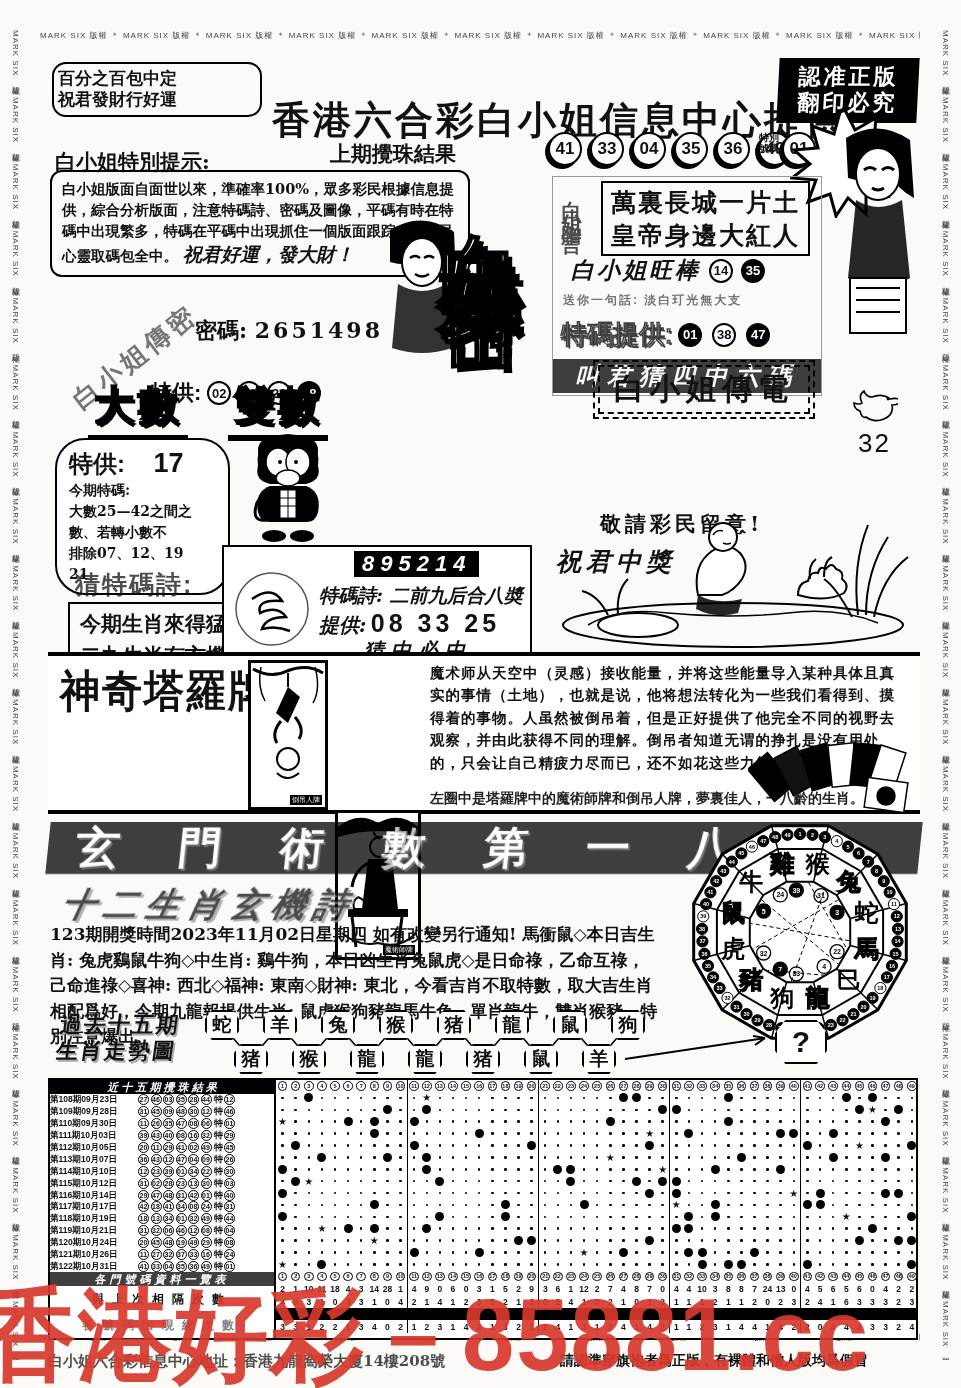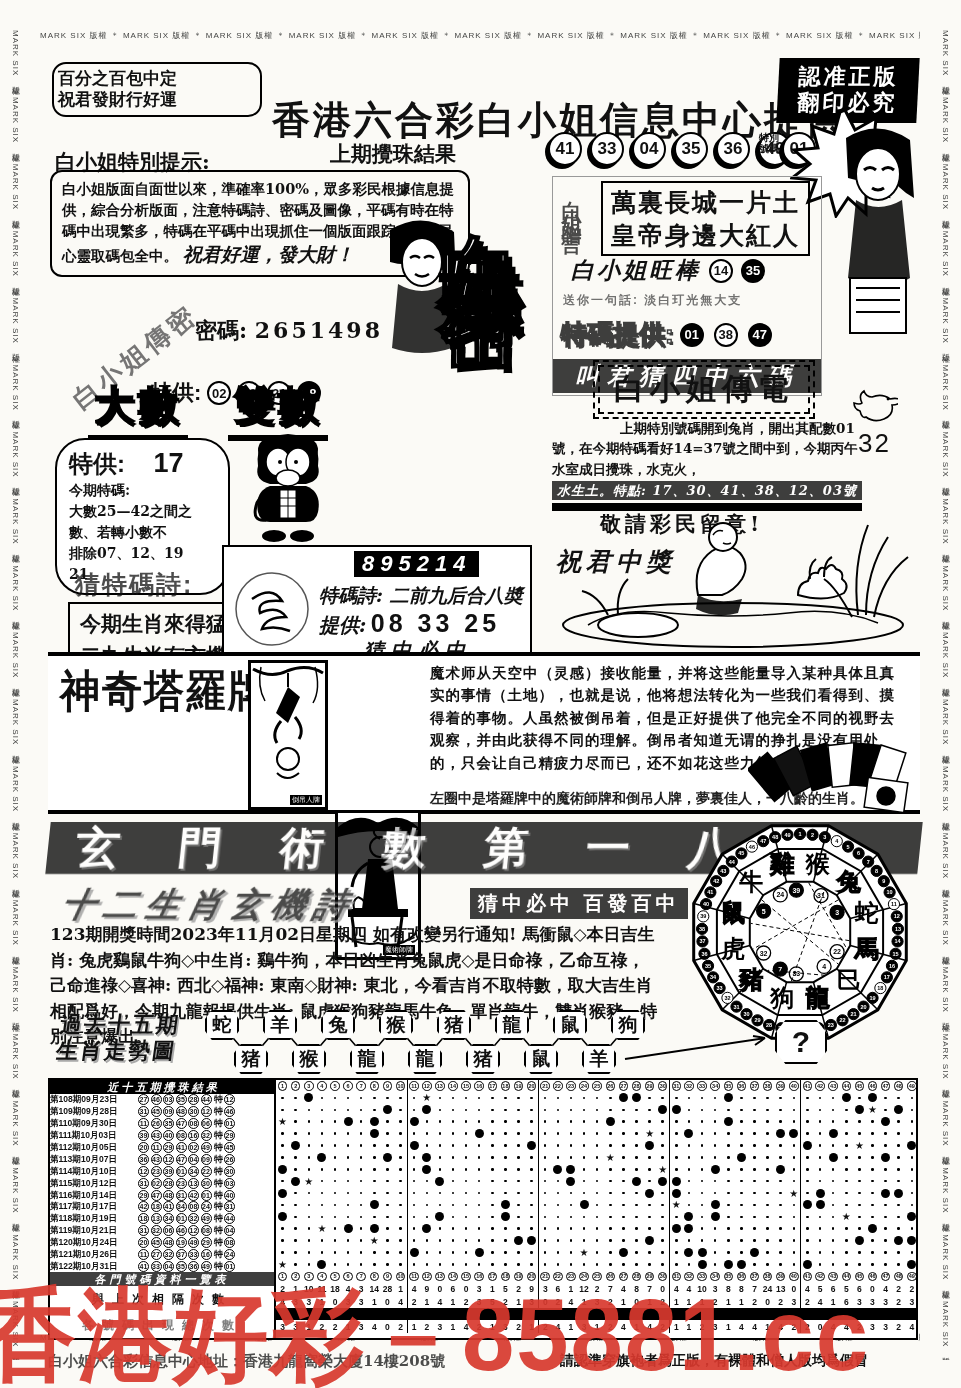--- a/index.html
+++ b/index.html
@@ -177,36 +177,31 @@
       <span id="wangbang-balls" style="display:inline-flex;gap:8px;">
           <span class="ball b22">14</span>
           <span class="ball b22 filled">35</span>
         </span>
     </div>
     <div class="abs distress" style="left:10px;top:115px;font-size:12px;font-weight:900;color:#444;letter-spacing:2px;">
       <span>送你一句話:</span>
       <span>淡白玎光無大支</span>
     </div>
     <div class="abs" style="left:8px;top:140px;display:flex;align-items:center;gap:6px;">
-      <span class="distress" style="font-size:26px;font-weight:700;color:#fff;-webkit-text-stroke:1.5px #000;text-shadow:2px 2px 0 #000;">特碼提供:</span>
+      <span class="distress" style="font-size:26px;font-weight:400;color:#fff;-webkit-text-stroke:1.5px #000;text-shadow:2px 2px 0 #000;">特碼提供:</span>
       <span id="tema-balls" style="display:inline-flex;gap:10px;">
           <span class="ball b22 filled">01</span>
           <span class="ball b22">38</span>
           <span class="ball b22 filled">47</span>
         </span>
     </div>
     <div class="abs blackbar distress" style="left:0;top:182px;width:268px;font-size:24px;letter-spacing:8px;line-height:34px;">叫君猜四中六碼</div>
   </div>
 
   <div class="abs dashedbox" style="left:598px;top:365px;">白小姐傳電</div>
-  <div class="abs smallpara" style="left:552px;top:418px;width:310px;">
-    <span style="display:inline-block;width:68px;"></span><span>上期特別號碼開到兔肖，開出其配數01號，在今期特碼看好14=37號之間中到，今期丙午水室成日攪珠，水克火，</span>
-    <div class="blackbar distress" style="font-size:13px;letter-spacing:1px;margin-top:2px;">水生土。特點: 17、30、41、38、12、03號</div>
-    <div style="height:8px;background:#000;margin-top:3px;"></div>
-  </div>
   <div class="abs" style="left:600px;top:510px;font-size:21px;font-weight:bold;letter-spacing:4px;font-family:'DejaVu Serif',serif;">敬請彩民留意!</div>
   <div class="abs script" style="left:556px;top:545px;font-size:25px;letter-spacing:5px;">祝君中獎</div>
 
   <svg class="abs ni" style="left:852px;top:385px;" width="46" height="40" viewBox="0 0 46 40">
     <path d="M8 26 q-6 -2 -6 -8 q6 2 8 0 q-4 -8 2 -12 q2 6 8 6 q10 -4 18 2 q8 -2 12 2 q-4 4 -10 4 q2 10 -8 14 q-10 4 -18 -2 q-4 2 -6 -6 z" fill="none" stroke="#000" stroke-width="1.6"></path>
     <circle cx="36" cy="14" r="1.4" fill="#000"></circle>
   </svg>
   <div class="abs" style="left:858px;top:428px;font-size:26px;letter-spacing:2px;">32</div>
 
   <svg class="abs ni" style="left:548px;top:475px;" width="370" height="180" viewBox="0 0 370 180">
@@ -323,21 +318,20 @@
         <rect x="104" y="8" width="26" height="42" fill="#000" transform="rotate(6 117 29)"></rect>
         <rect x="126" y="12" width="26" height="42" fill="#fff" transform="rotate(18 139 33)"></rect>
         <rect x="118" y="44" width="40" height="30" fill="#fff" transform="rotate(8 138 59)"></rect>
         <circle cx="138" cy="60" r="9" fill="#000"></circle>
       </g>
     </svg>
   </div>
 
   <div class="abs xm-banner distress" style="left:48px;top:822px;width:872px;height:52px;">玄門術數第一八</div>
   <div class="abs xm-sub distress" style="left:62px;top:882px;">十二生肖玄機詩</div>
-  <div class="abs xm-slogan distress" style="left:470px;top:888px;">猜中必中 百發百中</div>
   <div class="abs xm-para" style="left:50px;top:922px;width:610px;">123期開獎時間2023年11月02日星期四 如有改變另行通知! 馬衝鼠◇本日吉生肖: 兔虎鷄鼠牛狗◇中生肖: 鷄牛狗，本日凶生肖兔鼠虎◇是日命祿，乙命互祿，己命進祿◇喜神: 西北◇福神: 東南◇財神: 東北，今看吉肖不取特數，取大吉生肖相配爲好，今期九龍報提供生肖: 鼠虎猴狗豬龍馬牛兔。單肖龍牛，雙肖猴豬。特別注意爆出。</div>
 
   <svg class="abs ni" id="wheel-svg" style="left:662px;top:818px;" width="276" height="228" viewBox="0 0 276 228">
       <polygon points="244.3,142.5 215.8,191.8 166.5,220.3 109.5,220.3 60.2,191.8 31.7,142.5 31.7,85.5 60.2,36.2 109.5,7.7 166.5,7.7 215.8,36.2 244.3,85.5" fill="#fff" stroke="#000" stroke-width="3"></polygon>
       <polygon points="221.1,136.3 198.8,174.8 160.3,197.1 115.7,197.1 77.2,174.8 54.9,136.3 54.9,91.7 77.2,53.2 115.7,30.9 160.3,30.9 198.8,53.2 221.1,91.7" fill="none" stroke="#000" stroke-width="2"></polygon>
       <polygon points="188.2,127.5 174.8,150.8 151.5,164.2 124.5,164.2 101.2,150.8 87.8,127.5 87.8,100.5 101.2,77.2 124.5,63.8 151.5,63.8 174.8,77.2 188.2,100.5" fill="none" stroke="#000" stroke-width="2"></polygon>
       <line x1="188.22814296703154" y1="127.45859034533107" x2="244.2518408917975" y2="142.47009496127728" stroke="#000" stroke-width="1.5"></line>
       <line x1="174.76955262170048" y1="150.76955262170048" x2="215.78174593052023" y2="191.78174593052023" stroke="#000" stroke-width="1.5"></line>
       <line x1="151.4585903453311" y1="164.22814296703154" x2="166.47009496127728" y2="220.2518408917975" stroke="#000" stroke-width="1.5"></line>
       <line x1="124.54140965466891" y1="164.22814296703154" x2="109.5299050387227" y2="220.2518408917975" stroke="#000" stroke-width="1.5"></line>

